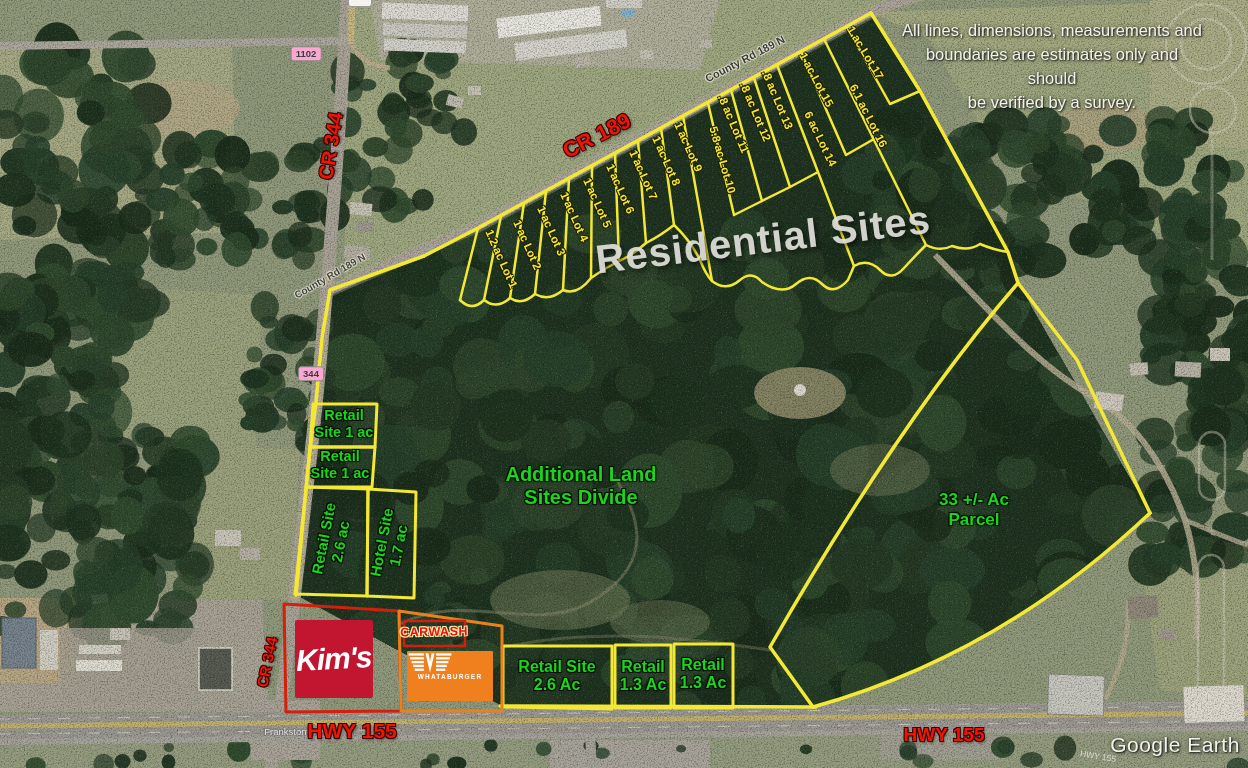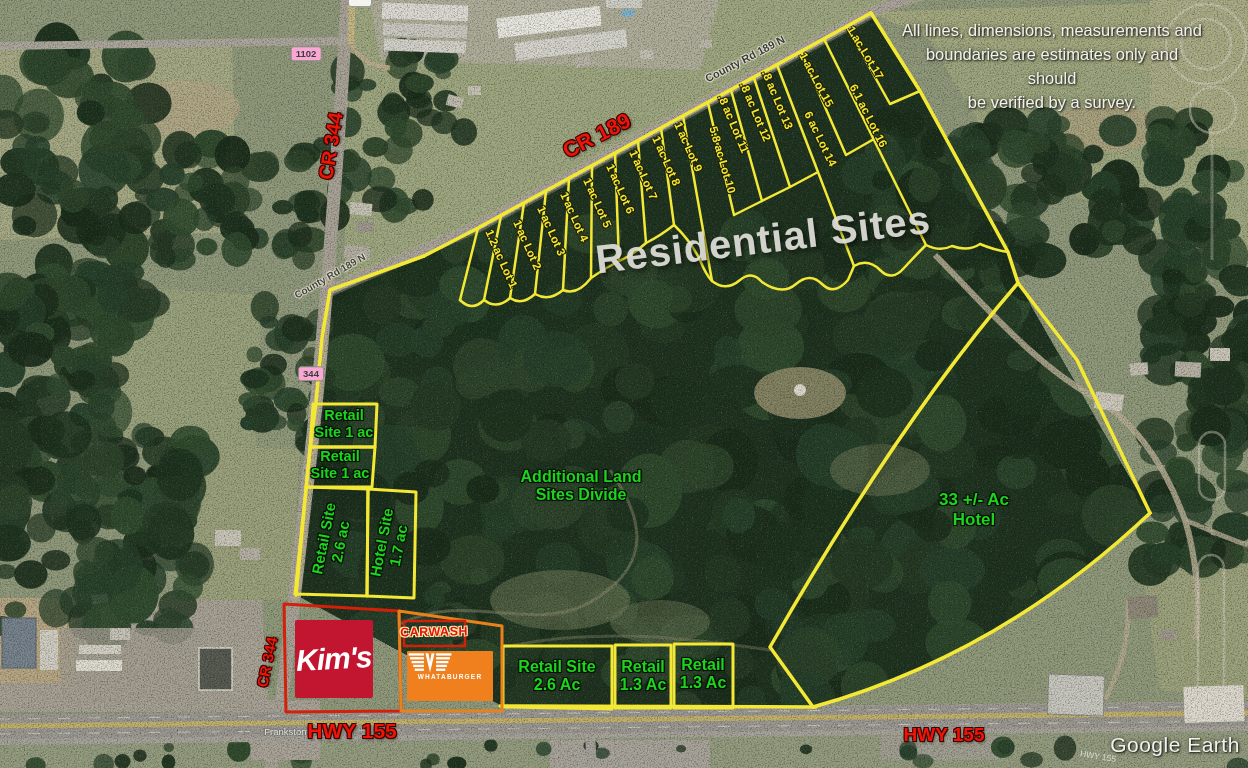--- a/index.html
+++ b/index.html
@@ -1194,27 +1194,27 @@
   <div>Site 1 ac</div>
 </div>
 <div class="lbl green" style="left:332px;top:540px;--r:-79deg;font-size:15px;">
   <div>Retail Site</div>
   <div>2.6 ac</div>
 </div>
 <div class="lbl green" style="left:390px;top:544px;--r:-79deg;font-size:15px;">
   <div>Hotel Site</div>
   <div>1.7 ac</div>
 </div>
-<div class="lbl green" style="left:581px;top:486px;font-size:16px;">
+<div class="lbl green" style="left:581px;top:486px;font-size:20px;">
   <div>Additional Land</div>
   <div>Sites Divide</div>
 </div>
 <div class="lbl green" style="left:974px;top:510px;font-size:17px;">
   <div>33 +/- Ac</div>
-  <div>Hotel</div>
+  <div>Parcel</div>
 </div>
 <div class="lbl green" style="left:557px;top:676px;font-size:16px;">
   <div>Retail Site</div>
   <div>2.6 Ac</div>
 </div>
 <div class="lbl green" style="left:643px;top:676px;font-size:16px;">
   <div>Retail</div>
   <div>1.3 Ac</div>
 </div>
 <div class="lbl green" style="left:703px;top:674px;font-size:16px;">

